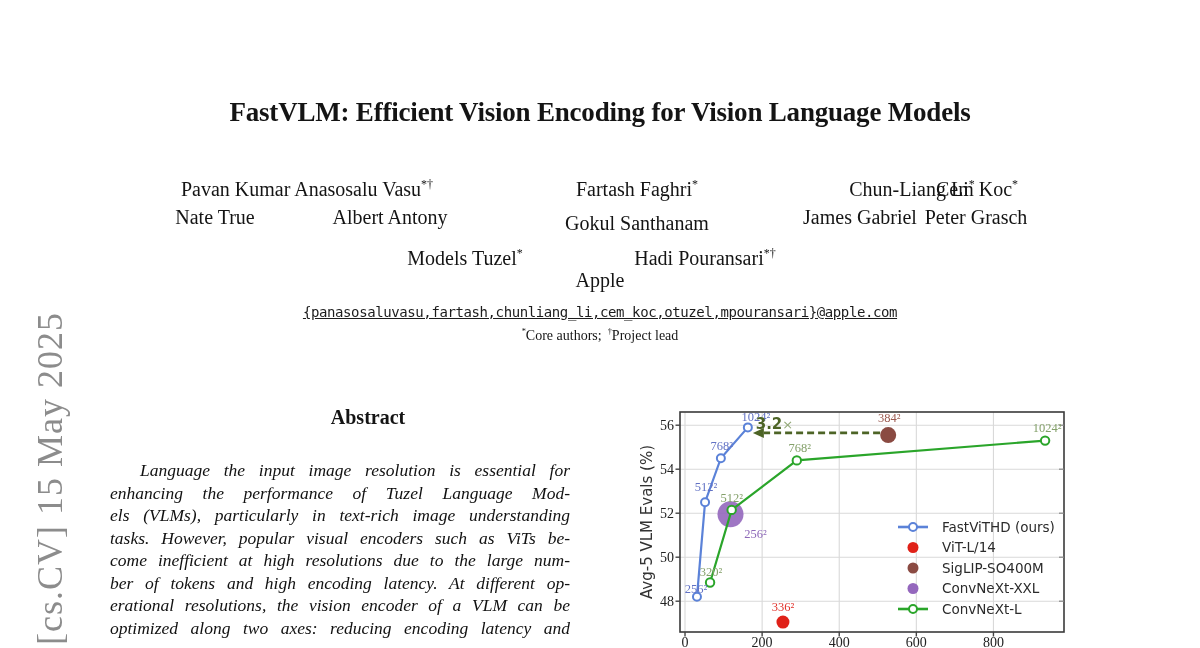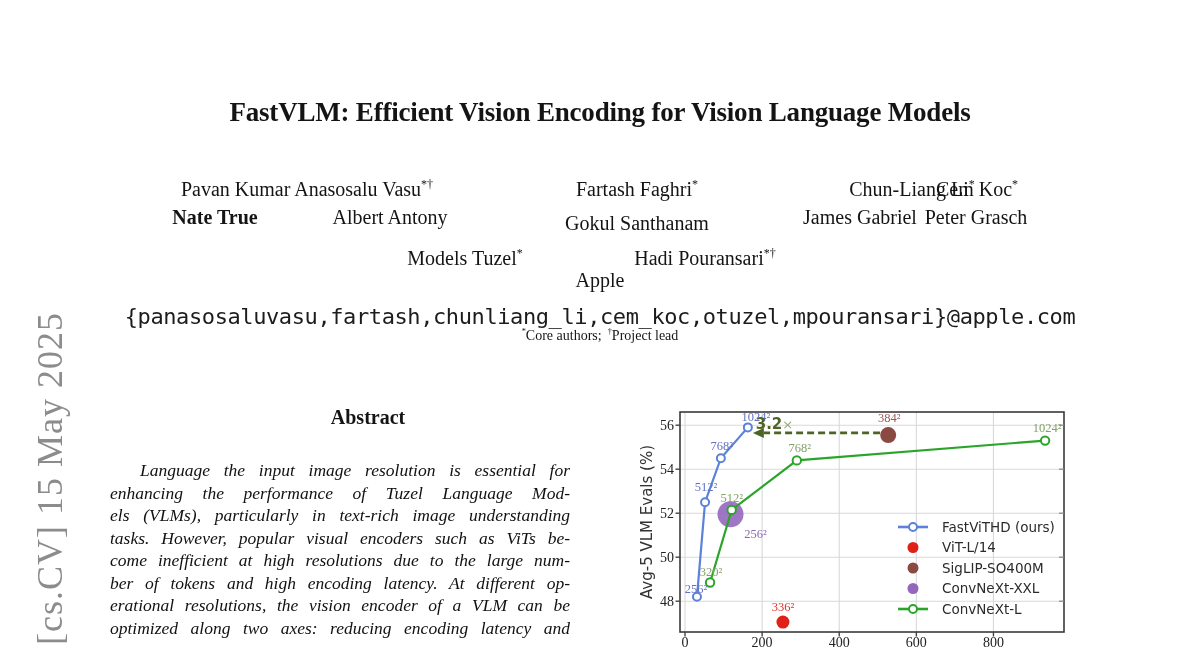--- a/index.html
+++ b/index.html
@@ -21,21 +21,21 @@
   .title{
     left:0;top:97px;width:1200px;text-align:center;
     font-size:27px;font-weight:bold;letter-spacing:-0.2px;
   }
 
   .author{font-size:20px;}
   sup.mk{font-size:60%;vertical-align:super;line-height:0;}
   .affil{font-size:20px;}
   .email{
     font-family:"DejaVu Sans Mono","Liberation Mono",monospace;
-    font-size:22px;letter-spacing:-0.4px;color:#1c1c1c;
+    font-size:14px;letter-spacing:-0.4px;color:#1c1c1c;text-decoration:underline;
   }
   .footnote{font-size:14px;}
   .footnote .gap{display:inline-block;width:6px;}
 
   .abstract-head{
     font-size:20px;font-weight:bold;
   }
   .abstract{
     left:110px;top:459px;width:460px;
     font-size:17.5px;font-style:italic;line-height:22.5px;color:#111;
@@ -53,21 +53,21 @@
 <h1 class="abs title" style="margin:0;">FastVLM: Efficient Vision Encoding for Vision Language Models</h1>
 
 <div>
   <span class="abs cx author" style="left:307px;top:178px;"><span>Pavan Kumar Anasosalu Vasu</span><sup class="mk">*†</sup></span>
   <span class="abs cx author" style="left:637px;top:178px;"><span>Fartash Faghri</span><sup class="mk">*</sup></span>
   <span class="abs cx author" style="left:912px;top:178px;"><span>Chun-Liang Li</span><sup class="mk">*</sup></span>
   <span class="abs cx author" style="left:977px;top:178px;"><span>Cem Koc</span><sup class="mk">*</sup></span>
 </div>
 
 <div>
-  <span class="abs cx author" style="left:215px;top:206px;font-weight:bold;">Nate True</span>
+  <span class="abs cx author" style="left:215px;top:206px;">Nate True</span>
   <span class="abs cx author" style="left:390px;top:206px;">Albert Antony</span>
   <span class="abs cx author" style="left:637px;top:212px;">Gokul Santhanam</span>
   <span class="abs cx author" style="left:860px;top:206px;">James Gabriel</span>
   <span class="abs cx author" style="left:976px;top:206px;">Peter Grasch</span>
 </div>
 
 <div>
   <span class="abs cx author" style="left:465px;top:247px;"><span>Models Tuzel</span><sup class="mk">*</sup></span>
   <span class="abs cx author" style="left:705px;top:247px;"><span>Hadi Pouransari</span><sup class="mk">*†</sup></span>
 </div>

